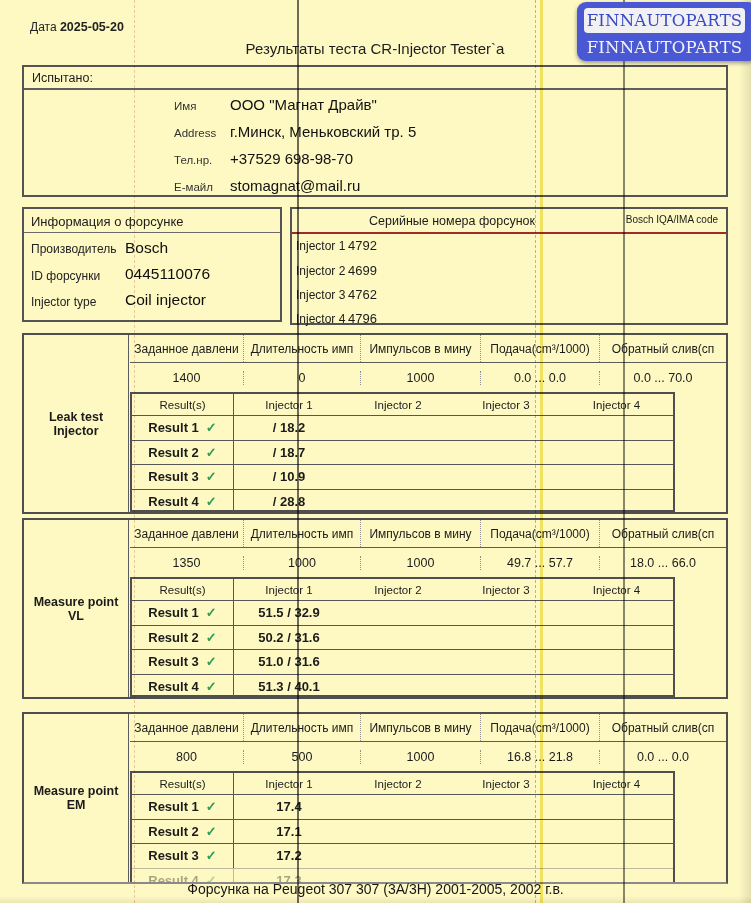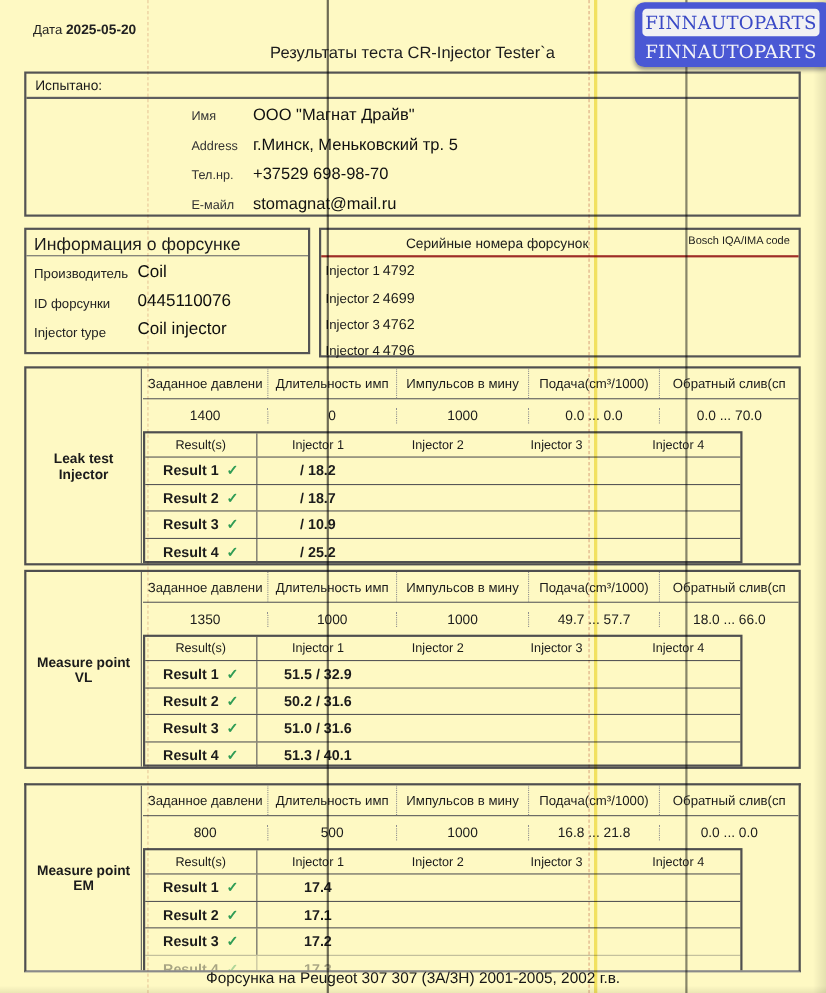--- a/index.html
+++ b/index.html
@@ -26,21 +26,21 @@
 
   
   #tested{left:22px;top:65px;width:702px;height:128px;}
   #tested .bhdr{position:absolute;left:8px;top:4px;font-size:12.5px;}
   #tested .hline{position:absolute;left:0;right:0;top:21px;border-top:2px solid #5f5f5f;}
   .c-lab{position:absolute;left:150px;font-size:11.5px;color:#333;}
   .c-val{position:absolute;left:206px;font-size:15px;color:#111;}
 
   
   #infobox{left:22px;top:207px;width:256px;height:111px;}
-  #infobox .bhdr{position:absolute;left:7px;top:5px;font-size:16px;}
+  #infobox .bhdr{position:absolute;left:7px;top:5px;font-size:13px;}
   #infobox .hline{position:absolute;left:0;right:0;top:23px;border-top:1.5px solid #6a6a6a;}
   .i-lab{position:absolute;left:7px;font-size:12px;color:#222;}
   .i-val{position:absolute;left:101px;font-size:15.5px;color:#0e0e0e;}
 
   
   #serialbox{left:290px;top:207px;width:434px;height:114px;}
   #serialbox .bhdr{position:absolute;left:0;top:5px;width:320px;text-align:center;font-size:12.5px;}
   #serialbox .code-hdr{position:absolute;right:8px;top:5px;font-size:10px;}
   #serialbox .redline{position:absolute;left:0;right:0;top:23px;border-top:2px solid #9e2d27;}
   .s-lab{position:absolute;left:4px;font-size:12px;}
@@ -122,21 +122,21 @@
     <div class="c-lab" style="top:87px">Тел.нр.</div>
     <div class="c-val" style="top:83px">+37529 698-98-70</div>
     <div class="c-lab" style="top:114px">Е-майл</div>
     <div class="c-val" style="top:110px">stomagnat@mail.ru</div>
   </div>
 
   <div class="box" id="infobox">
     <div class="bhdr">Информация о форсунке</div>
     <div class="hline"></div>
     <div class="i-lab" style="top:33px">Производитель</div>
-    <div class="i-val" style="top:30px">Coil</div>
+    <div class="i-val" style="top:30px">Bosch</div>
     <div class="i-lab" style="top:60px">ID форсунки</div>
     <div class="i-val" style="top:56px">0445110076</div>
     <div class="i-lab" style="top:86px">Injector type</div>
     <div class="i-val" style="top:82px">Coil injector</div>
   </div>
 
   <div class="box" id="serialbox">
     <div class="bhdr">Серийные номера форсунок</div>
     <div class="code-hdr">Bosch IQA/IMA code</div>
     <div class="redline"></div>
@@ -197,21 +197,21 @@
             <span class="res-check">✓</span>
           </div>
         <div class="ic-val">/ 10.9</div>
           <div class="ic-fill"></div>
       </div>
       <div class="irow">
         <div class="ic-res">
             <span class="res-lab">Result 4</span>
             <span class="res-check">✓</span>
           </div>
-        <div class="ic-val">/ 25.2</div>
+        <div class="ic-val">/ 28.8</div>
           <div class="ic-fill"></div>
       </div>
     </div>
   </div>
 
   <div class="ttable" id="t2">
     <div class="tlabel">Measure point VL</div>
     <div class="tdiv"></div>
     <div class="phead">
       <div class="pc pc1">Заданное давлени</div>

